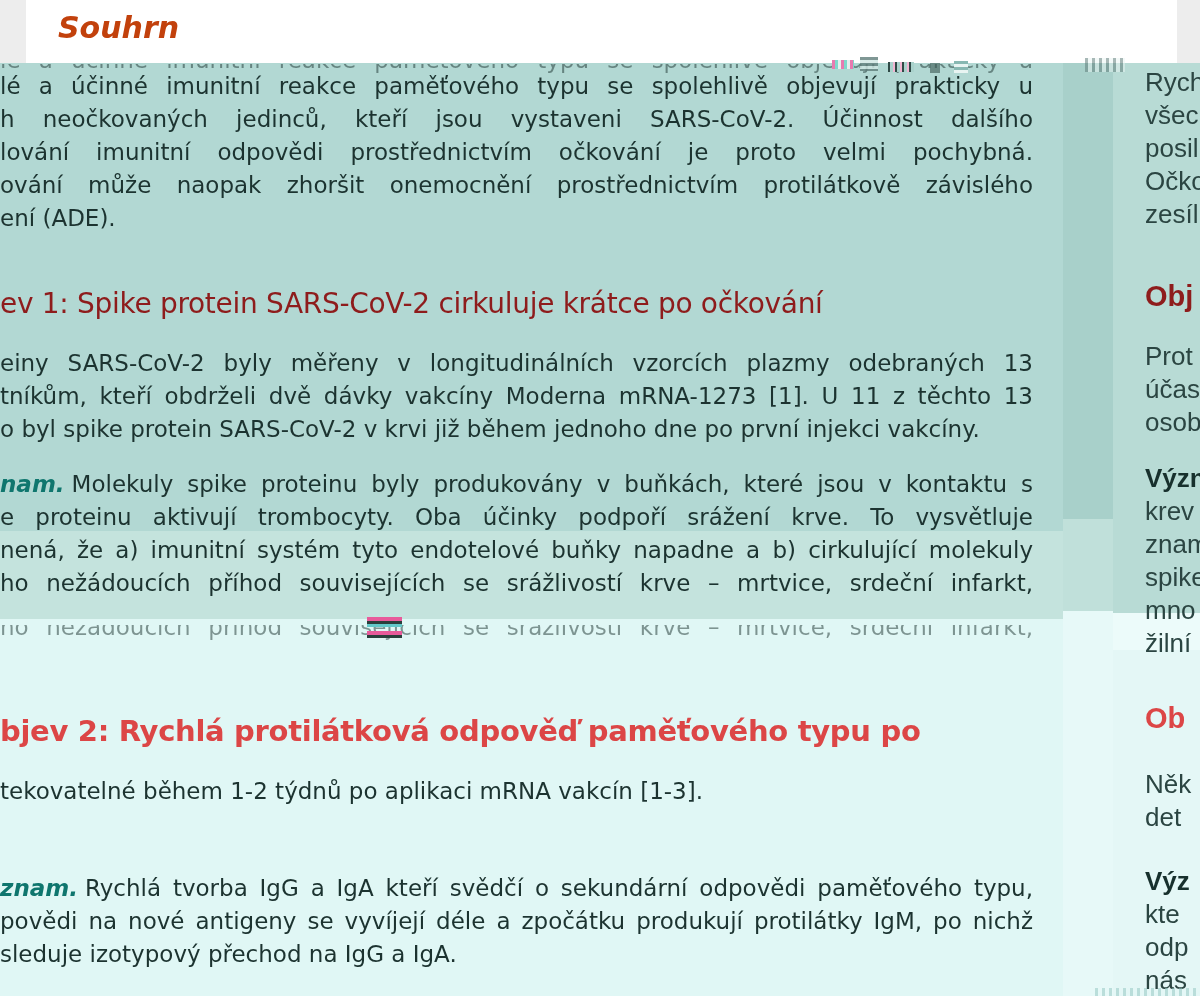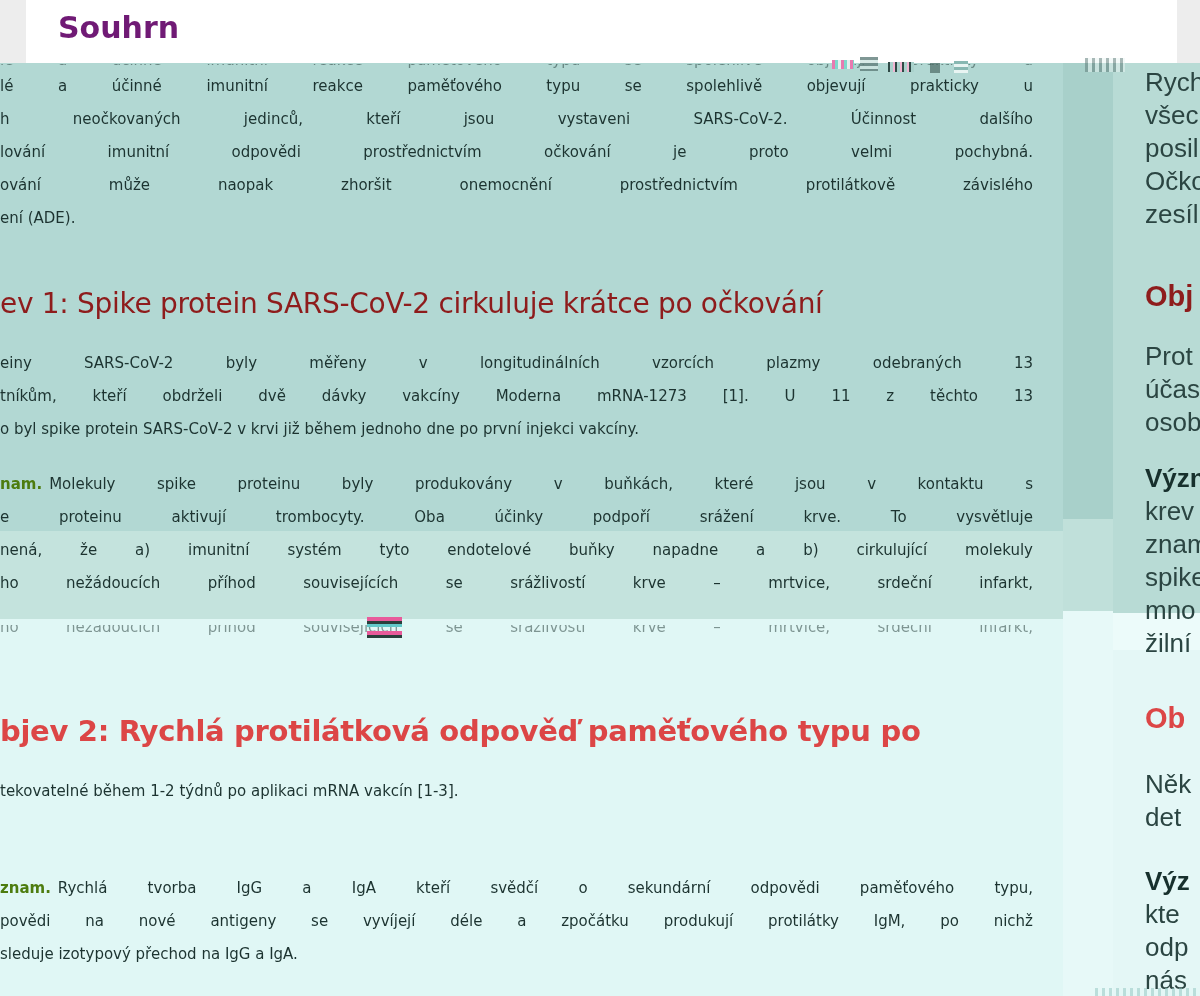--- a/index.html
+++ b/index.html
@@ -9,47 +9,47 @@
     font-family:"DejaVu Sans",sans-serif;
   }
 
   
   .hdr-gray{position:absolute;top:0;height:63px;background:#ededed;}
   .hdr-gray.left{left:0;width:26px;}
   .hdr-gray.right{left:1177px;width:23px;}
   .hdr-white{position:absolute;top:0;left:26px;width:1151px;height:63px;background:#ffffff;}
   .title{
     position:absolute;top:10px;left:58px;
-    font-size:30px;font-weight:bold;
-    color:#701a75;letter-spacing:0px;
+    font-size:30px;font-weight:bold;font-style:italic;
+    color:#c2410c;letter-spacing:0px;
   }
 
   
   .lp-top {position:absolute;left:0;top:63px;width:1063px;height:468px;background:#b2d8d3;}
   .lp-mid {position:absolute;left:0;top:531px;width:1063px;height:88px;background:#c4e3dd;}
   .lp-bot {position:absolute;left:0;top:619px;width:1063px;height:377px;background:#e0f7f5;}
 
   
   .strip-top{position:absolute;left:1063px;top:63px;width:50px;height:456px;background:#a8d0ca;}
   .strip-mid{position:absolute;left:1063px;top:519px;width:50px;height:92px;background:#c0e0da;}
   .strip-bot{position:absolute;left:1063px;top:611px;width:50px;height:385px;background:#e7f9f8;}
 
   
   .rp-top{position:absolute;left:1113px;top:63px;width:87px;height:550px;background:#b8dbd5;}
   .rp-mid{position:absolute;left:1113px;top:613px;width:87px;height:37px;background:#ecfbfa;}
   .rp-bot{position:absolute;left:1113px;top:650px;width:87px;height:346px;background:#e4f7f6;}
 
   
   .group{position:absolute;left:0;width:1033px;}
   .lline{
-    height:33px;line-height:33px;font-size:15px;overflow:hidden;
+    height:33px;line-height:33px;font-size:23px;overflow:hidden;
     color:#1c3330;white-space:normal;
   }
   .j{text-align:justify;text-align-last:justify;}
-  .b{font-weight:bold;margin-right:7px;color:#4d7c0f;}
+  .b{font-weight:bold;margin-right:7px;color:#0f766e;font-style:italic;}
 
   .h-dark{
     position:absolute;left:0;width:1040px;height:36px;line-height:36px;
     font-size:28px;font-weight:normal;color:#8e1c1c;letter-spacing:-0.3px;overflow:hidden;
   }
   .h-bright{
     position:absolute;left:0;width:1060px;height:38px;line-height:38px;
     font-size:29px;font-weight:bold;color:#dc4646;letter-spacing:-0.3px;overflow:hidden;
   }
 

